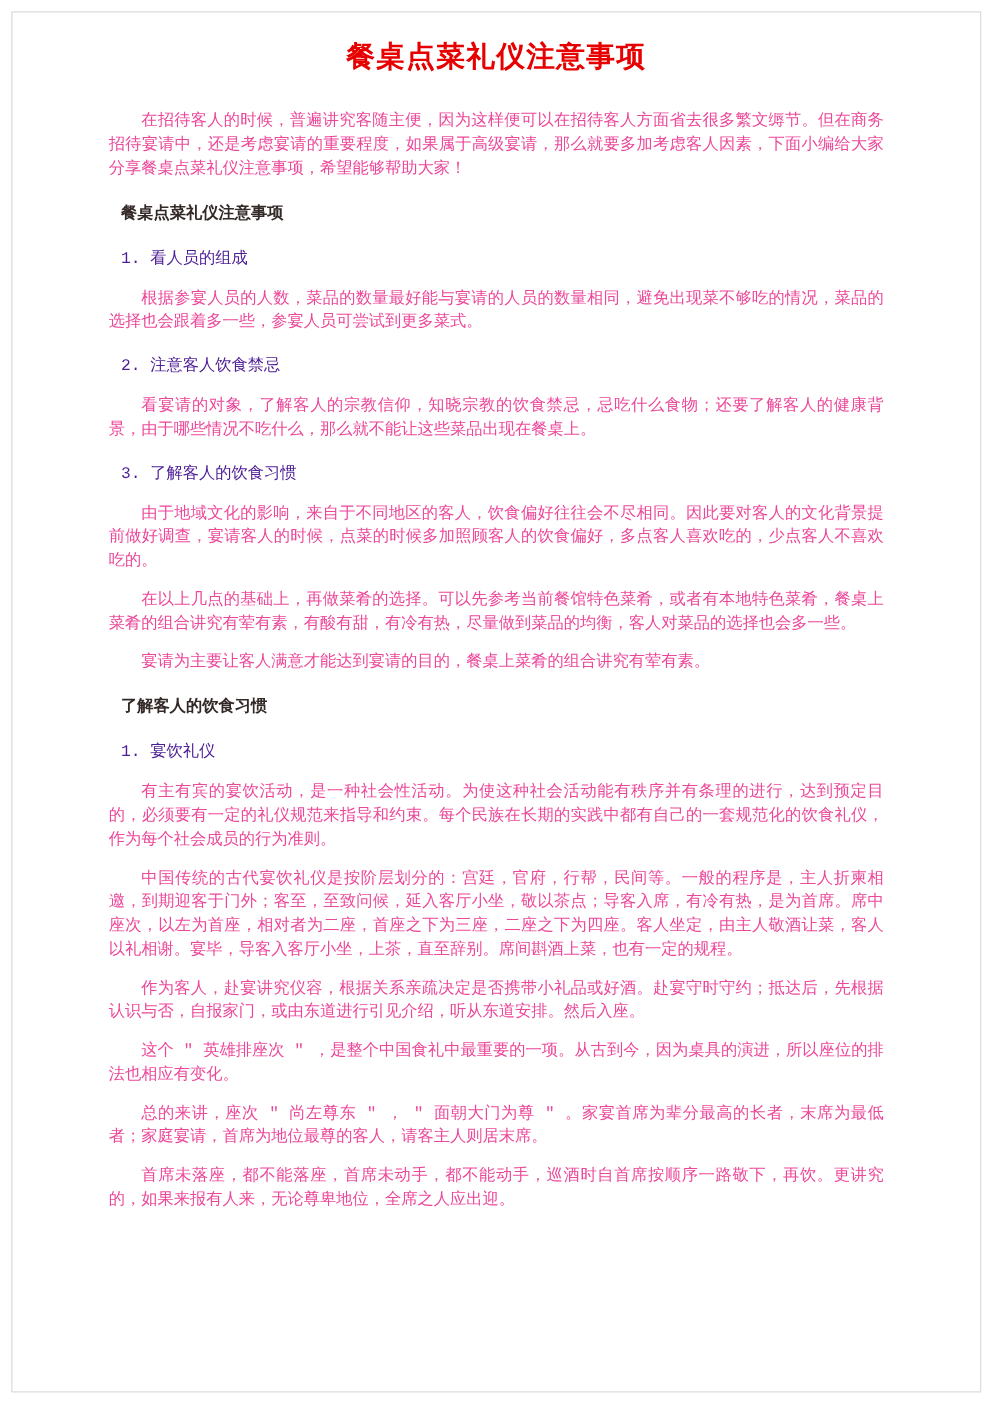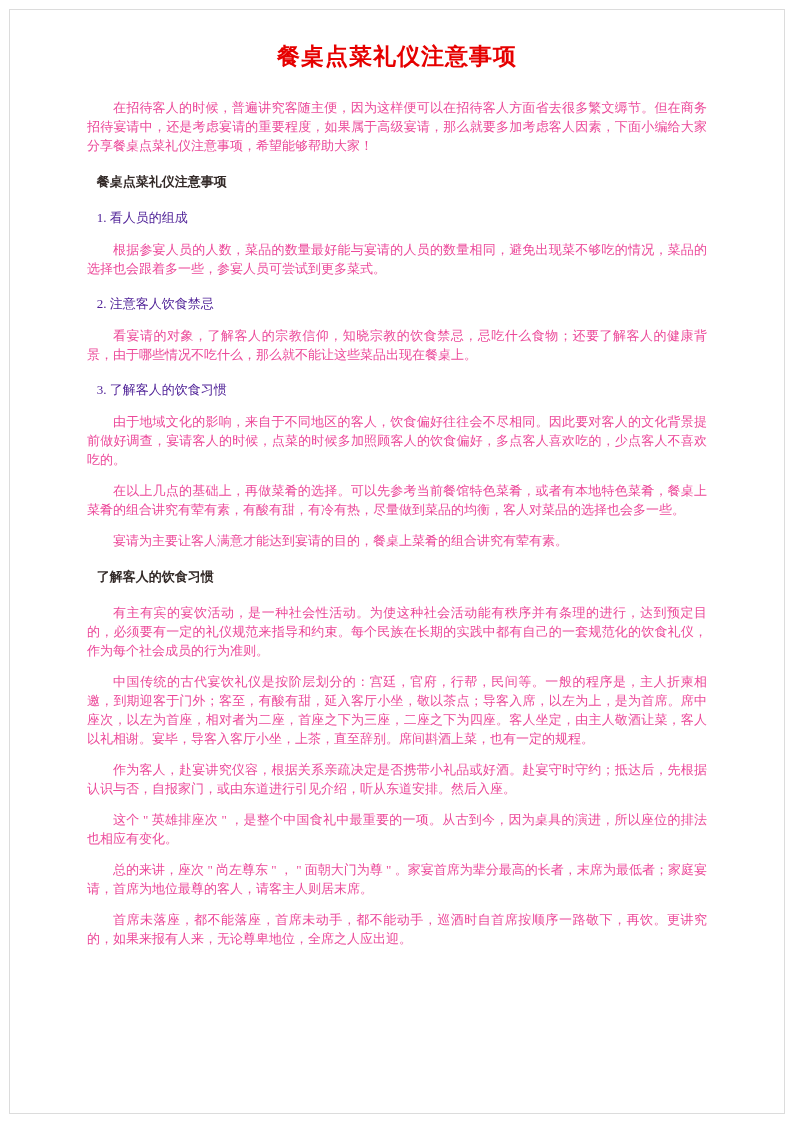--- a/index.html
+++ b/index.html
@@ -2,22 +2,22 @@
 <html><head>
 <meta charset="utf-8">
 <style>
   html, body { margin: 0; padding: 0; background: #ffffff; }
   .page {
     position: relative;
     width: 794px;
     height: 1123px;
     background: #ffffff;
     box-sizing: border-box;
-    padding: 35px 87px 0 87px;
-    font-family: Liberation Serif, serif;
+    padding: 24px 87px 0 87px;
+    font-family: Liberation Mono, monospace;
     overflow: hidden;
   }
   .page-border {
     position: absolute;
     inset: 9px;
     border: 1px solid #dcdcdc;
     pointer-events: none;
   }
   .doc-title {
     font-size: 23px;
@@ -63,19 +63,20 @@
   <div class="heading">餐桌点菜礼仪注意事项</div>
   <div class="subhead">1. 看人员的组成</div>
   <div class="para">根据参宴人员的人数，菜品的数量最好能与宴请的人员的数量相同，避免出现菜不够吃的情况，菜品的选择也会跟着多一些，参宴人员可尝试到更多菜式。</div>
   <div class="subhead">2. 注意客人饮食禁忌</div>
   <div class="para">看宴请的对象，了解客人的宗教信仰，知晓宗教的饮食禁忌，忌吃什么食物；还要了解客人的健康背景，由于哪些情况不吃什么，那么就不能让这些菜品出现在餐桌上。</div>
   <div class="subhead">3. 了解客人的饮食习惯</div>
   <div class="para">由于地域文化的影响，来自于不同地区的客人，饮食偏好往往会不尽相同。因此要对客人的文化背景提前做好调查，宴请客人的时候，点菜的时候多加照顾客人的饮食偏好，多点客人喜欢吃的，少点客人不喜欢吃的。</div>
   <div class="para">在以上几点的基础上，再做菜肴的选择。可以先参考当前餐馆特色菜肴，或者有本地特色菜肴，餐桌上菜肴的组合讲究有荤有素，有酸有甜，有冷有热，尽量做到菜品的均衡，客人对菜品的选择也会多一些。</div>
   <div class="para">宴请为主要让客人满意才能达到宴请的目的，餐桌上菜肴的组合讲究有荤有素。</div>
   <div class="heading">了解客人的饮食习惯</div>
+  <div class="subhead">1. 宴饮礼仪</div>
   <div class="para">有主有宾的宴饮活动，是一种社会性活动。为使这种社会活动能有秩序并有条理的进行，达到预定目的，必须要有一定的礼仪规范来指导和约束。每个民族在长期的实践中都有自己的一套规范化的饮食礼仪，作为每个社会成员的行为准则。</div>
-  <div class="para">中国传统的古代宴饮礼仪是按阶层划分的：宫廷，官府，行帮，民间等。一般的程序是，主人折柬相邀，到期迎客于门外；客至，有酸有甜，延入客厅小坐，敬以茶点；导客入席，以左为上，是为首席。席中座次，以左为首座，相对者为二座，首座之下为三座，二座之下为四座。客人坐定，由主人敬酒让菜，客人以礼相谢。宴毕，导客入客厅小坐，上茶，直至辞别。席间斟酒上菜，也有一定的规程。</div>
+  <div class="para">中国传统的古代宴饮礼仪是按阶层划分的：宫廷，官府，行帮，民间等。一般的程序是，主人折柬相邀，到期迎客于门外；客至，至致问候，延入客厅小坐，敬以茶点；导客入席，有冷有热，是为首席。席中座次，以左为首座，相对者为二座，首座之下为三座，二座之下为四座。客人坐定，由主人敬酒让菜，客人以礼相谢。宴毕，导客入客厅小坐，上茶，直至辞别。席间斟酒上菜，也有一定的规程。</div>
   <div class="para">作为客人，赴宴讲究仪容，根据关系亲疏决定是否携带小礼品或好酒。赴宴守时守约；抵达后，先根据认识与否，自报家门，或由东道进行引见介绍，听从东道安排。然后入座。</div>
   <div class="para">这个 " 英雄排座次 " ，是整个中国食礼中最重要的一项。从古到今，因为桌具的演进，所以座位的排法也相应有变化。</div>
   <div class="para">总的来讲，座次 " 尚左尊东 " ， " 面朝大门为尊 " 。家宴首席为辈分最高的长者，末席为最低者；家庭宴请，首席为地位最尊的客人，请客主人则居末席。</div>
   <div class="para">首席未落座，都不能落座，首席未动手，都不能动手，巡酒时自首席按顺序一路敬下，再饮。更讲究的，如果来报有人来，无论尊卑地位，全席之人应出迎。</div>
 </div>
 
 </body></html>

